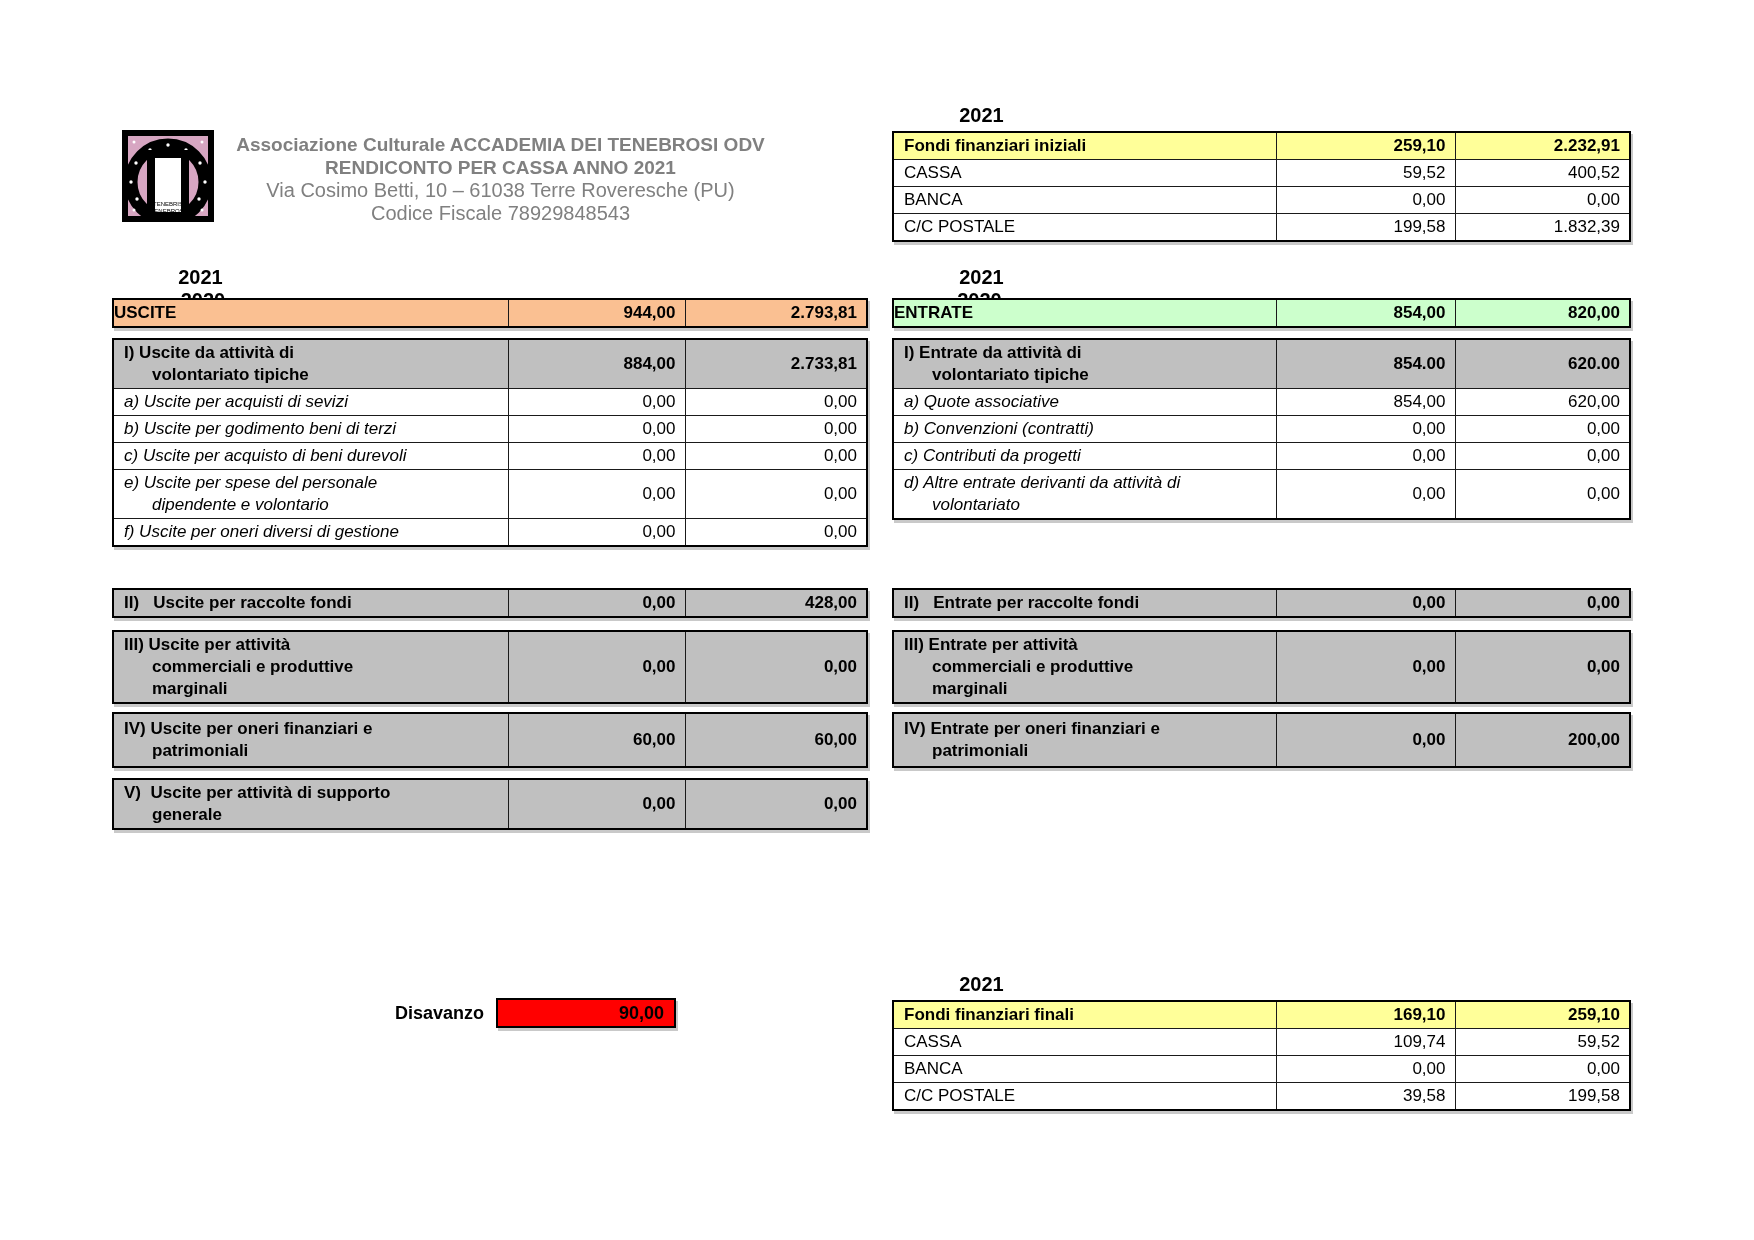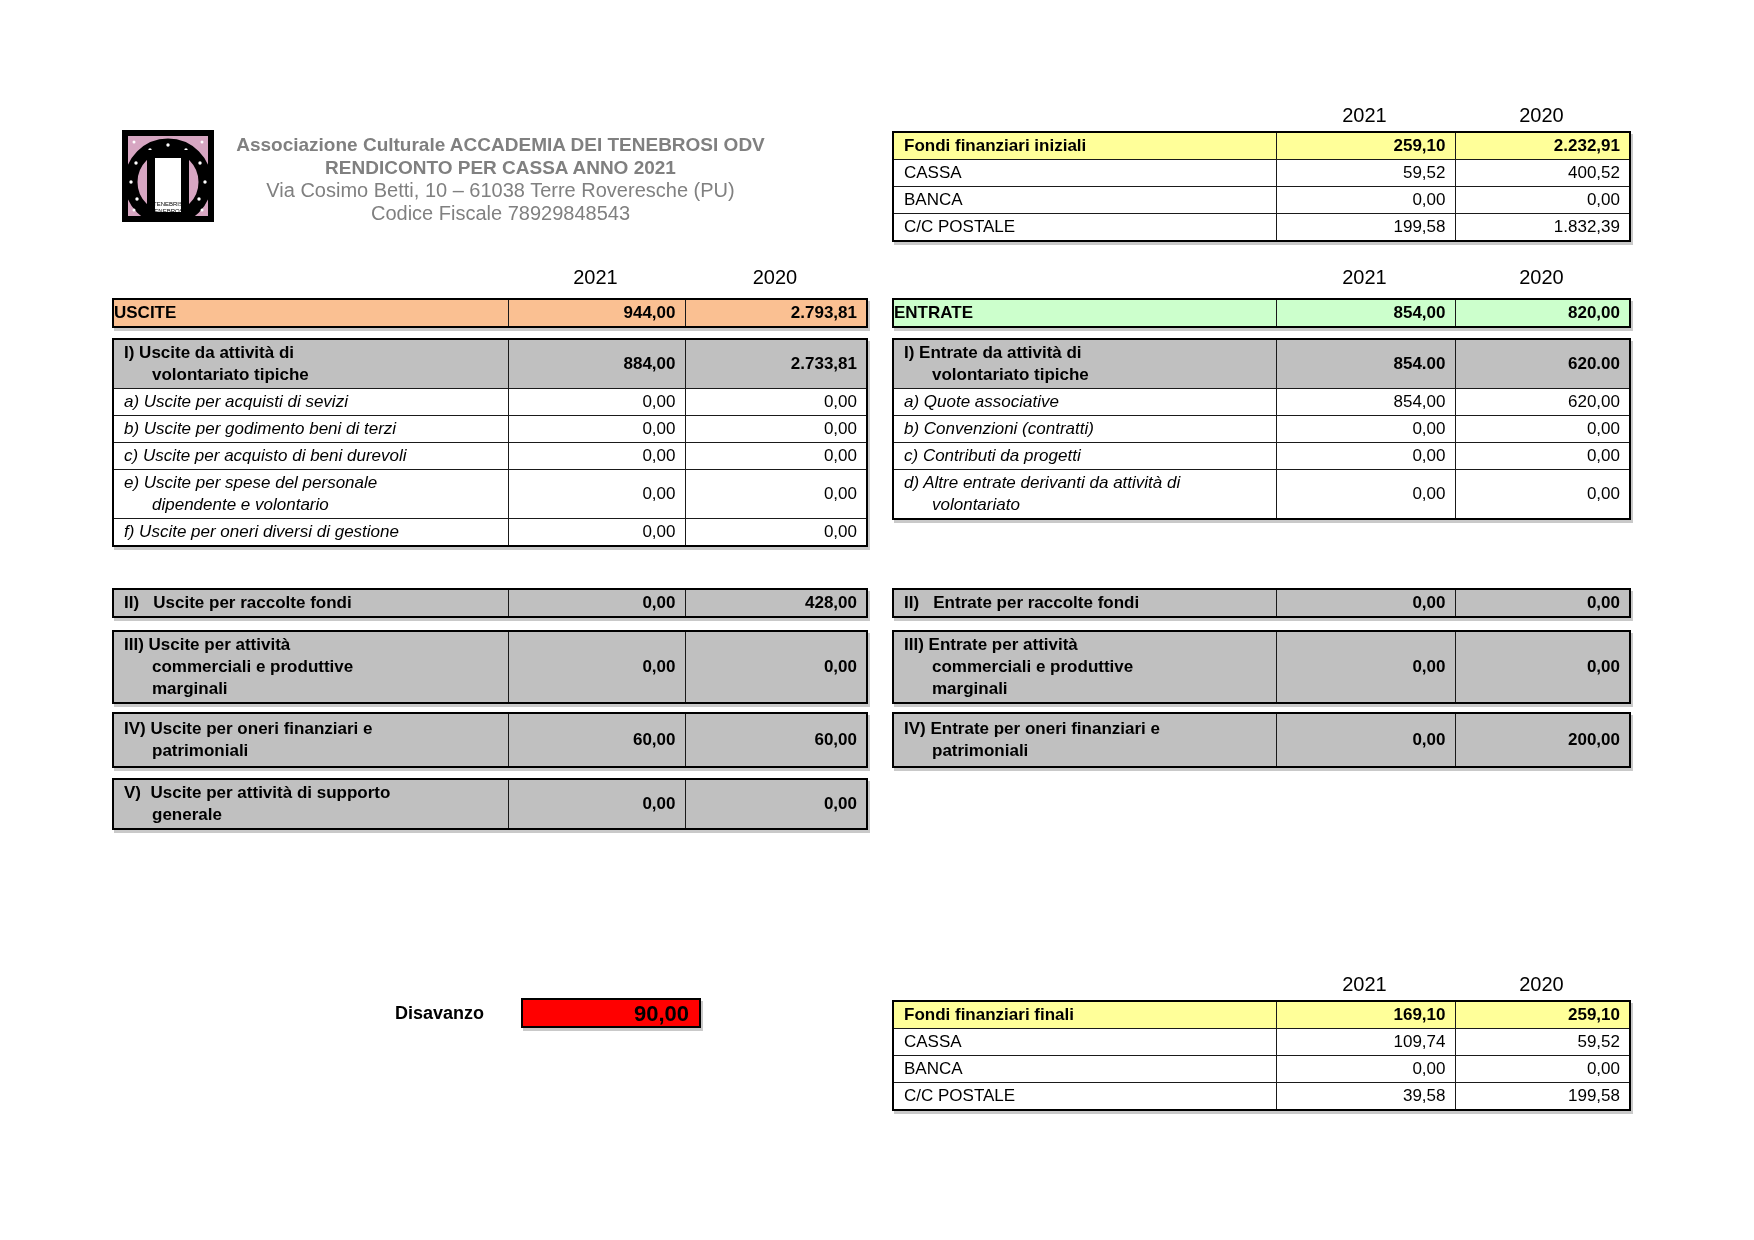--- a/index.html
+++ b/index.html
@@ -9,21 +9,21 @@
     font-family:"Liberation Sans", sans-serif; color:#000; overflow:hidden;
   }
   .abs { position:absolute; }
 
   
   .org { position:absolute; left:228px; top:133px; width:545px; text-align:center; color:#808080; }
   .org .l-big { font-size:19px; font-weight:bold; line-height:23px; }
   .org .l-sm  { font-size:20px; line-height:23px; }
 
   
-  .years { position:absolute; display:flex; font-weight:normal; font-size:20px; color:#000; }
+  .years { position:absolute; display:flex; font-weight:bold; font-size:20px; color:#000;flex-direction:column; }
   .years .sp { }
   .years .yc { text-align:center; }
 
   
   table.tbl {
     position:absolute; border-collapse:collapse; table-layout:fixed;
     border:2px solid #000; box-shadow:2px 3px 0 #c9c9c9; background:#fff;
   }
   table.tbl td {
     border:1.5px solid #1a1a1a; font-size:17px; vertical-align:middle;
@@ -50,21 +50,21 @@
   tr.r49 > td { height:49px; }
   tr.r54 > td { height:54px; }
   tr.r48 > td { height:48px; }
   tr.r68 > td { height:68px; }
 
   
   .disavanzo { position:absolute; display:flex; align-items:center; }
   .dis-label { width:384px; text-align:right; font-weight:bold; font-size:18px; padding-right:12px; }
   .dis-value {
     width:180px; height:30px; background:#ff0000; border:2px solid #000;
-    font-weight:bold; font-size:22px; text-align:right; padding:1px 10px;
+    font-weight:bold; font-size:18px; text-align:right; padding:1px 10px;
     line-height:25px; box-shadow:2px 3px 0 #c9c9c9;
   }
 </style>
 </head>
 <body>
 
 <div class="page">
 
   <div class="abs" style="left:122px; top:130px;">
     <svg width="92" height="92" viewBox="0 0 92 92">
@@ -356,21 +356,21 @@
     <tbody>
         <tr class="r54">
       <td class="lbl b bg-gray">IV) Entrate per oneri finanziari e
 patrimoniali</td>
       <td class="val b bg-gray">0,00</td>
       <td class="val b bg-gray">200,00</td>
     </tr>
   </tbody>
     </table>
 
-  <div class="disavanzo" style="left:112px; top:998px;gap:25px;">
+  <div class="disavanzo" style="left:112px; top:998px;">
     <div class="dis-label">Disavanzo</div>
     <div class="dis-value">90,00</div>
   </div>
 
   <div class="years" style="left:892px; top:973px; width:737px;">
     <div class="sp" style="width:383px"></div>
     <div class="yc" style="width:179px">2021</div>
     <div class="yc" style="width:175px">2020</div>
   </div>
   <table class="tbl" style="left:892px; top:1000px; width:737px;">

